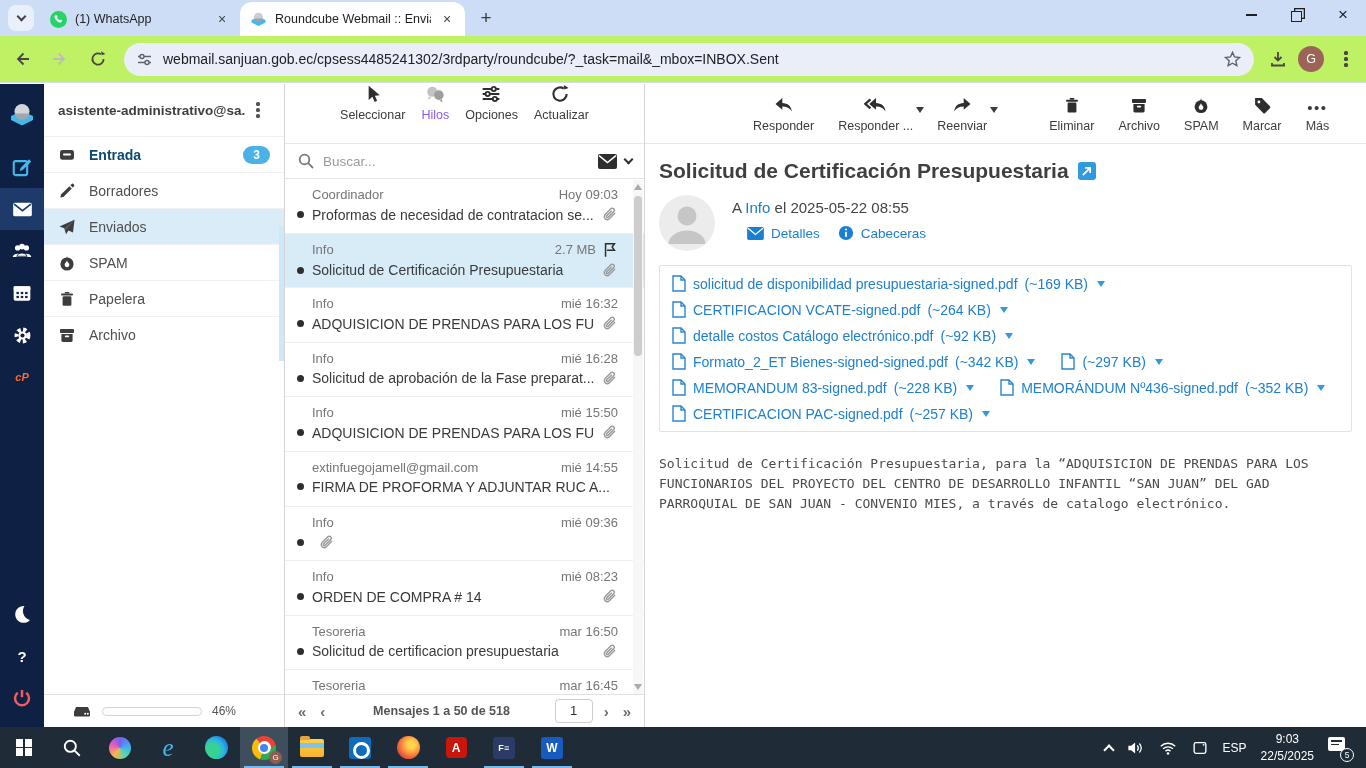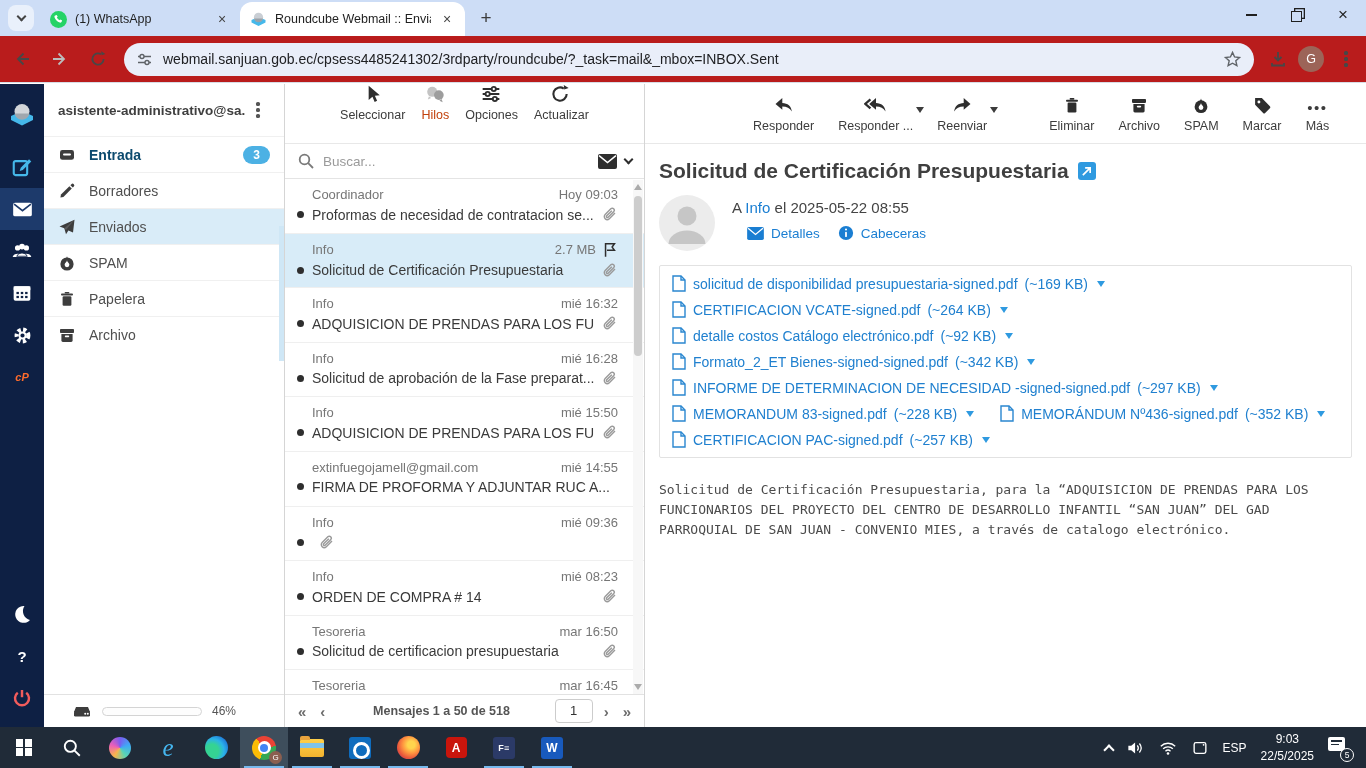--- a/index.html
+++ b/index.html
@@ -20,21 +20,21 @@
   .newtab { width:26px; height:26px; margin:0 0 5px 8px; display:flex; align-items:center; justify-content:center; font-size:19px; color:#3c3c3c; cursor:pointer; }
   .newtab::before { content:"+"; }
   .wincontrols { margin-left:auto; display:flex; align-self:flex-start; }
   .wc { width:46px; height:30px; display:flex; align-items:center; justify-content:center; color:#1f1f1f; cursor:pointer; }
   .wc-min::before { content:""; width:11px; height:1.4px; background:#1f1f1f; display:block; }
   .wc-restore::before { content:""; width:9px; height:9px; border:1.3px solid #1f1f1f; display:block; box-shadow:3px -3px 0 -1.3px #cdddf6, 3px -3px 0 0 #1f1f1f; transform:translate(-1px,1px); background:#cdddf6; }
   .wc-close { font-size:17px; }
   .wc-close::before { content:"×"; }
 
   
-  .btoolbar { position:absolute; top:36px; left:0; right:0; height:47px; background:#b91c1c; border-bottom:1px solid #d7dce5; display:flex; align-items:center; }
+  .btoolbar { position:absolute; top:36px; left:0; right:0; height:47px; background:#bef264; border-bottom:1px solid #d7dce5; display:flex; align-items:center; }
   .navbtn { width:32px; height:32px; display:flex; align-items:center; justify-content:center; margin-left:6px; cursor:pointer; }
   .omnibox { flex:1; height:33px; margin:0 14px 0 10px; background:#e9eef9; border-radius:17px; display:flex; align-items:center; padding:0 12px; }
   .omni-url { flex:1; font-size:14px; color:#202124; white-space:nowrap; overflow:hidden; margin-left:10px; }
   .right-tools { display:flex; align-items:center; margin-right:8px; }
   .avatar-g { width:26px; height:26px; border-radius:50%; background:#9c6458; color:#fff; font-size:12.5px; display:flex; align-items:center; justify-content:center; margin:0 10px; cursor:pointer; }
   .kebab { width:24px; height:24px; display:flex; align-items:center; justify-content:center; cursor:pointer; }
   .kebab i { width:3.2px; height:3.2px; border-radius:50%; background:#474747; display:block; box-shadow:0 -6px 0 #474747, 0 6px 0 #474747; }
 
   
   .app { position:absolute; top:84px; left:0; right:0; bottom:41px; display:flex; background:#fff; }
@@ -62,21 +62,21 @@
   .quota { position:absolute; left:0; right:0; bottom:0; height:33px; border-top:1px solid #e2e2e2; display:flex; align-items:center; padding:0 14px 0 28px; gap:10px; }
   .qtrack { width:100px; height:9px; border:1px solid #d4d4d4; border-radius:5px; background:#fdfdfd; overflow:hidden; }
   .qfill { height:100%; background:#6cb8e8; border-radius:5px; }
   .qpct { font-size:12px; color:#555; }
 
   
   .listcol { width:360px; border-right:1px solid #d5d5d5; display:flex; flex-direction:column; position:relative; }
   .ltoolbar { height:60px; display:flex; align-items:flex-start; justify-content:center; gap:16px; border-bottom:1px solid #e8e8e8; }
   .lt-btn { display:flex; flex-direction:column; align-items:center; gap:4px; color:#3c3c3c; font-size:12.5px; cursor:pointer; }
   .lt-btn .lic { width:22px; height:20px; }
-  .lt-btn.disabled { color:#c2410c; }
+  .lt-btn.disabled { color:#8b5cf6; }
   .searchrow { height:35px; display:flex; align-items:center; padding:0 12px; border-bottom:1px solid #e4e4e4; gap:8px; }
   .search-input { flex:1; border:none; outline:none; font-size:13.5px; color:#333; background:transparent; }
   .search-input::placeholder { color:#9a9a9a; }
   .mlist { flex:1; overflow:hidden; }
   .mrow { height:54.6px; border-bottom:1px solid #efefef; padding:8px 26px 0 12px; cursor:pointer; }
   .mrow.selected { background:#d8ecf8; }
   .l1 { display:flex; align-items:center; padding-left:15px; }
   .sender { flex:1; font-size:13px; color:#767676; white-space:nowrap; overflow:hidden; }
   .mdate { font-size:13px; color:#767676; margin-left:16px; }
   .flagic { width:16px; height:16px; color:#3c3c3c; margin-left:6px; flex:0 0 auto; }
@@ -777,21 +777,20 @@
             </svg>
             <span>Formato_2_ET Bienes-signed-signed.pdf</span>
             <span>(~342 KB)</span>
             <span class="caret"></span>
           </span>
           <span class="att">
             <svg width="14" height="17" viewBox="0 0 14 17">
               <path d="M1 1h8l4 4v11H1z" fill="none" stroke="#2a87d0" stroke-width="1.4"></path>
               <path d="M9 1v4h4" fill="none" stroke="#2a87d0" stroke-width="1.4"></path>
             </svg>
-            <span>INFORME DE DETERMINACION DE NECESIDAD -signed-signed.pdf</span>
             <span>(~297 KB)</span>
             <span class="caret"></span>
           </span>
           <span class="att">
             <svg width="14" height="17" viewBox="0 0 14 17">
               <path d="M1 1h8l4 4v11H1z" fill="none" stroke="#2a87d0" stroke-width="1.4"></path>
               <path d="M9 1v4h4" fill="none" stroke="#2a87d0" stroke-width="1.4"></path>
             </svg>
             <span>MEMORANDUM 83-signed.pdf</span>
             <span>(~228 KB)</span>

